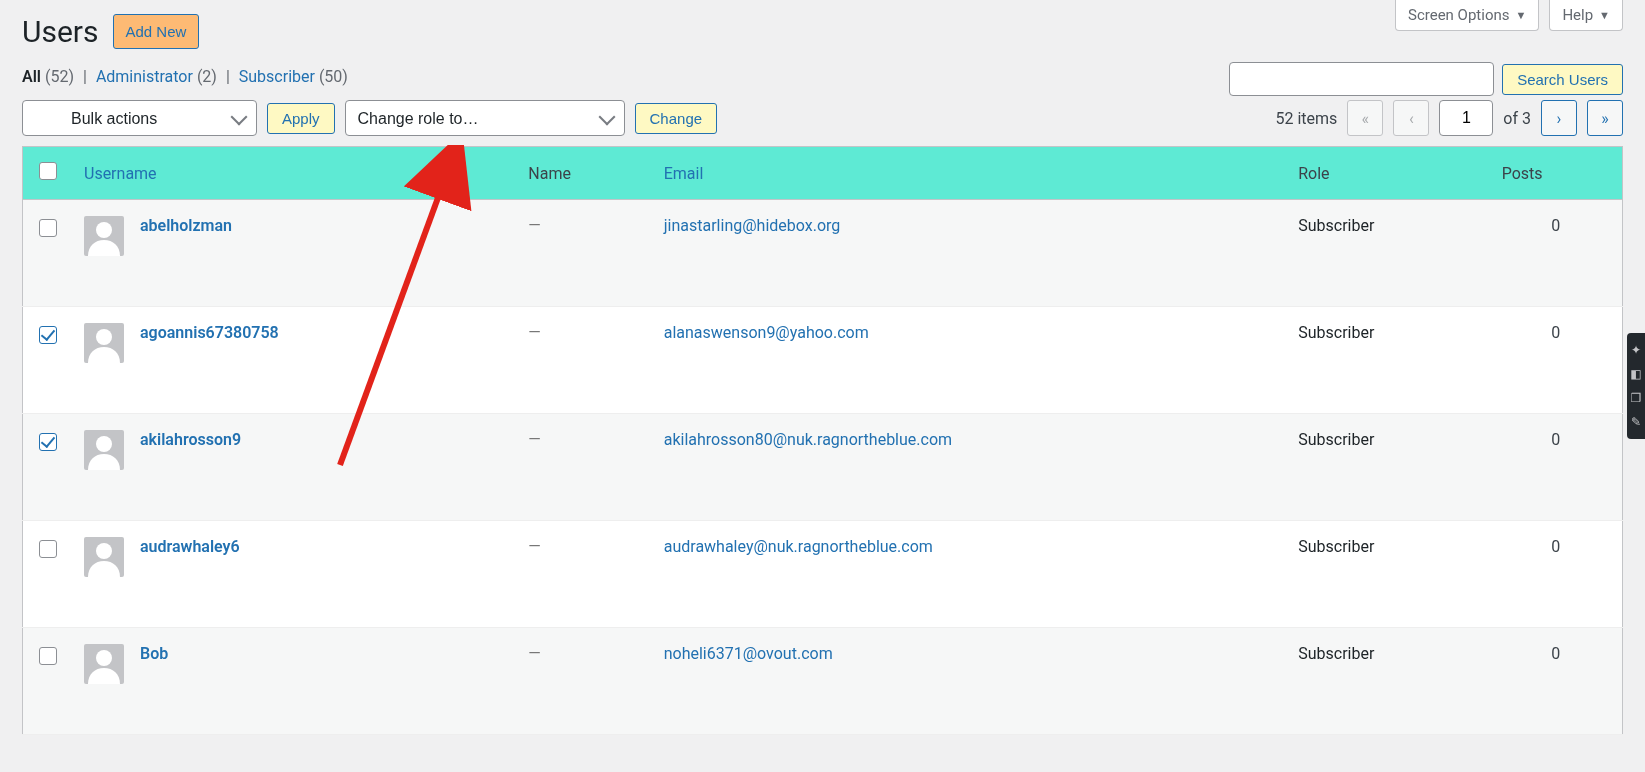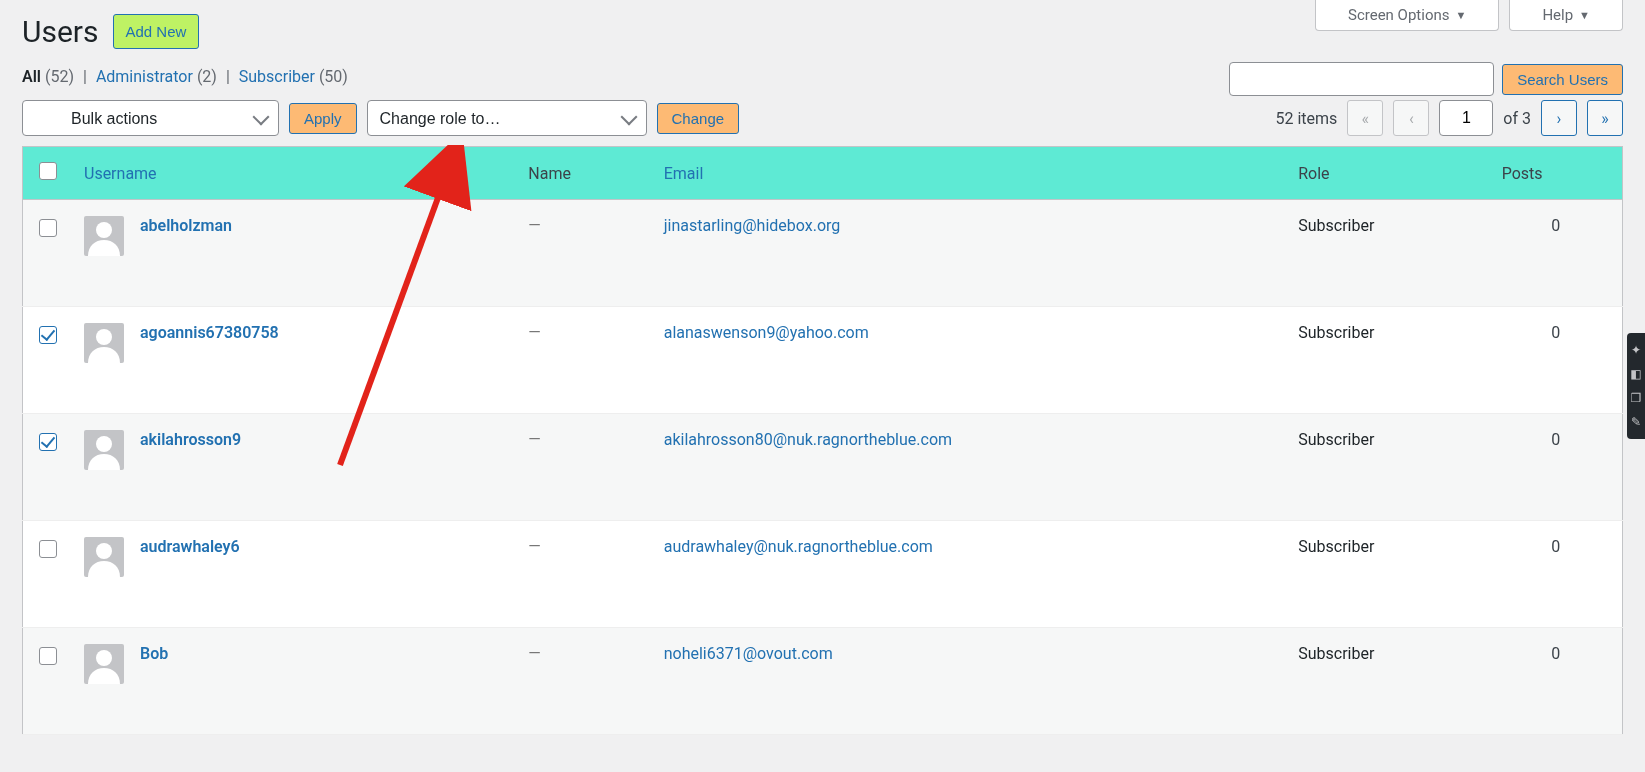--- a/index.html
+++ b/index.html
@@ -31,21 +31,21 @@
     top: 0;
     display: flex;
     gap: 10px;
   }
   .screen-meta-tab {
     background: #fff;
     border: 1px solid var(--wp-border-light);
     border-top: none;
     border-bottom-left-radius: 4px;
     border-bottom-right-radius: 4px;
-    padding: 6px 32px;
+    padding: 6px 12px;
     font-size: 15px;
     color: #646970;
     cursor: pointer;
     display: flex;
     align-items: center;
     gap: 6px;
   }
   .caret-down {
     font-size: 11px;
   }
@@ -55,21 +55,21 @@
     gap: 14px;
     padding-top: 14px;
   }
   h1.page-title {
     font-size: 30px;
     font-weight: 400;
     margin: 0;
     color: var(--wp-text);
   }
   .page-title-action {
-    background: #bef264;
+    background: #fdba74;
     border: 1px solid var(--wp-blue);
     color: var(--wp-blue);
     padding: 5px 12px;
     border-radius: 3px;
     font-size: 15px;
     cursor: pointer;
   }
   
   .subsubsub {
     margin: 18px 0 14px 0;
@@ -99,21 +99,21 @@
   .search-input {
     width: 265px;
     height: 34px;
     border: 1px solid var(--wp-border);
     border-radius: 4px;
     background: #fff;
     padding: 4px 8px;
     font-size: 15px;
   }
   .wp-btn {
-    background: #fdba74;
+    background: #fef9c3;
     border: 1px solid var(--wp-blue);
     color: var(--wp-blue);
     border-radius: 3px;
     padding: 6px 14px;
     font-size: 15px;
     cursor: pointer;
   }
   
   .tablenav {
     display: flex;
@@ -141,21 +141,21 @@
     right: 12px;
     top: 50%;
     width: 10px;
     height: 10px;
     margin-top: -7px;
     border-right: 2px solid #787c82;
     border-bottom: 2px solid #787c82;
     transform: rotate(45deg);
     pointer-events: none;
   }
-  .bulk-select { width: 257px; padding-left: 48px;}
+  .bulk-select { width: 235px; padding-left: 48px;}
   .role-select { width: 280px;}
   
   .paginate {
     display: flex;
     align-items: center;
     gap: 10px;
     font-size: 16px;
     color: var(--wp-text-sub);
   }
   .pag-btn {

